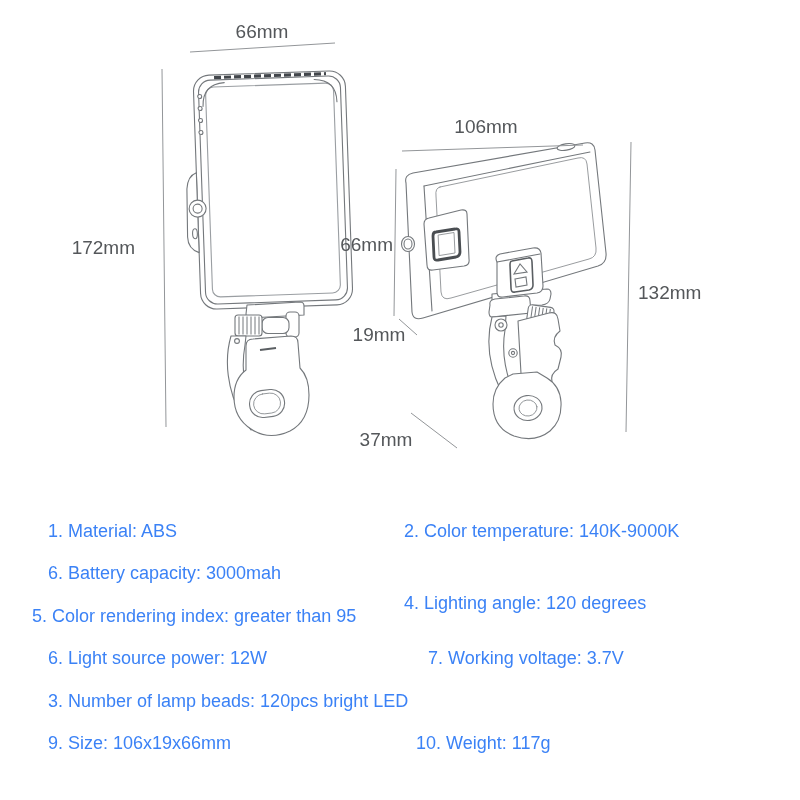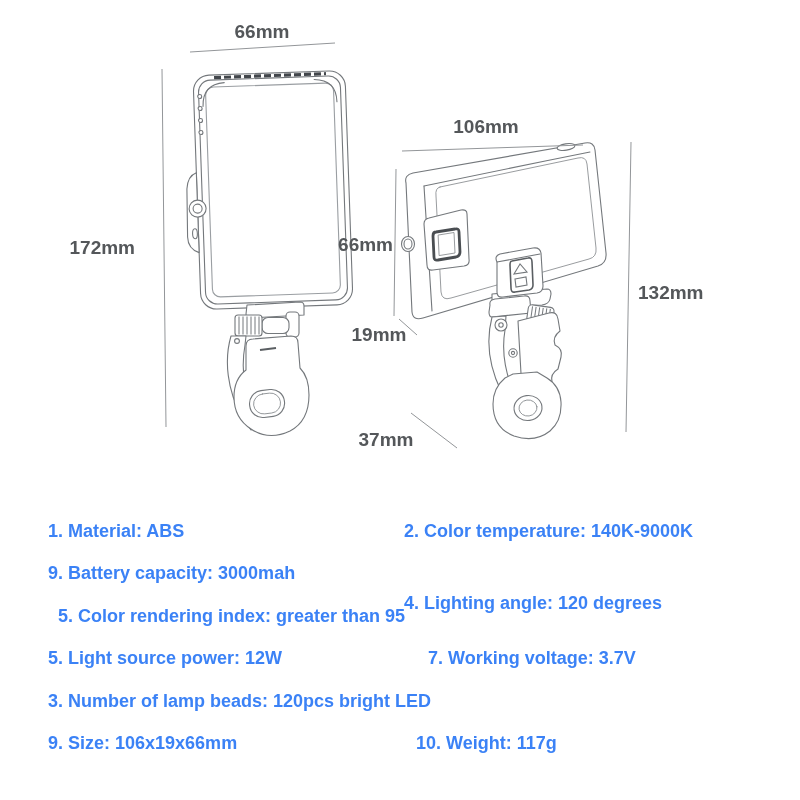--- a/index.html
+++ b/index.html
@@ -1,17 +1,17 @@
 <!DOCTYPE html>
 <html><head>
 <meta charset="utf-8">
 <style>
   html,body{margin:0;padding:0;background:#ffffff;}
   #app{position:relative;width:712px;height:800px;background:#ffffff;overflow:hidden;
-       font-family:"Liberation Sans",sans-serif;font-weight:bold;}
+       font-family:"Liberation Sans",sans-serif;}
   svg{position:absolute;left:0;top:0;}
   svg .art{fill:#ffffff;stroke:#74787c;stroke-width:1.1;stroke-linejoin:round;stroke-linecap:round;}
   svg .art-thin{fill:none;stroke:#8d9194;stroke-width:0.9;stroke-linejoin:round;stroke-linecap:round;}
   svg .art-heavy{fill:#ffffff;stroke:#4a4e52;stroke-width:2.8;stroke-linejoin:round;}
   svg .art-line{fill:none;stroke:#74787c;stroke-width:1.1;stroke-linecap:round;}
   svg .knurl{stroke:#74787c;stroke-width:1;}
   svg .dim-line{stroke:#939699;stroke-width:1;fill:none;}
   svg .dim-text{fill:#54575a;font-size:19px;font-family:"Liberation Sans",sans-serif;}
   .spec-item{position:absolute;white-space:nowrap;font-size:18px;line-height:24px;color:#3b82f6;}
 </style>
@@ -126,23 +126,23 @@
       <text class="dim-text" x="638" y="299" text-anchor="start">132mm</text>
 
       <line class="dim-line" x1="411" y1="413" x2="457" y2="448"></line>
       <text class="dim-text" x="386" y="446" text-anchor="middle">37mm</text>
     </g>
   </svg>
 
   <div>
     <span class="spec-item" style="left:48px;top:519px">1. Material: ABS</span>
     <span class="spec-item" style="left:404px;top:519px">2. Color temperature: 140K-9000K</span>
-    <span class="spec-item" style="left:48px;top:561px">9. Battery capacity: 3000mah</span>
+    <span class="spec-item" style="left:48px;top:561px">6. Battery capacity: 3000mah</span>
     <span class="spec-item" style="left:404px;top:591px">4. Lighting angle: 120 degrees</span>
-    <span class="spec-item" style="left:58px;top:604px">5. Color rendering index: greater than 95</span>
-    <span class="spec-item" style="left:48px;top:646px">5. Light source power: 12W</span>
+    <span class="spec-item" style="left:32px;top:604px">5. Color rendering index: greater than 95</span>
+    <span class="spec-item" style="left:48px;top:646px">6. Light source power: 12W</span>
     <span class="spec-item" style="left:428px;top:646px">7. Working voltage: 3.7V</span>
     <span class="spec-item" style="left:48px;top:689px">3. Number of lamp beads: 120pcs bright LED</span>
     <span class="spec-item" style="left:48px;top:731px">9. Size: 106x19x66mm</span>
     <span class="spec-item" style="left:416px;top:731px">10. Weight: 117g</span>
   </div>
 
 </div>
 
 </body></html>

